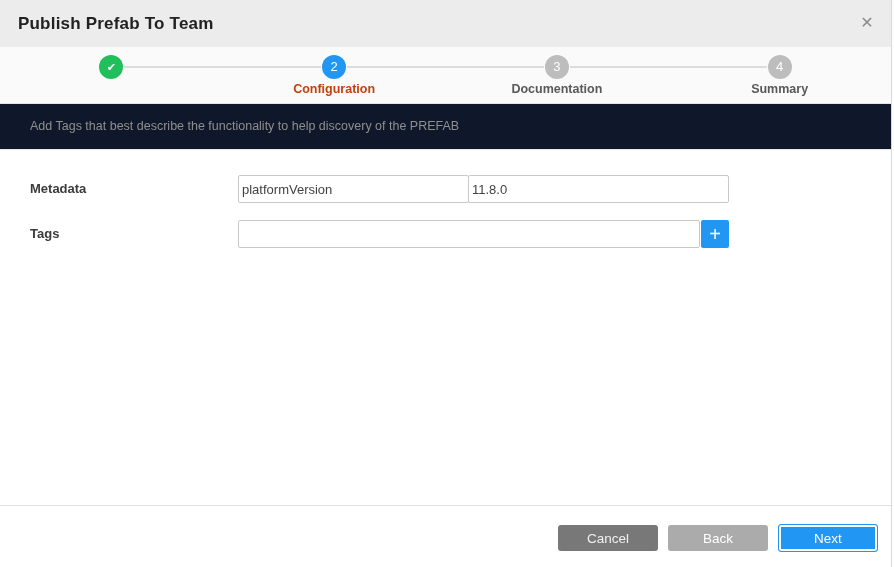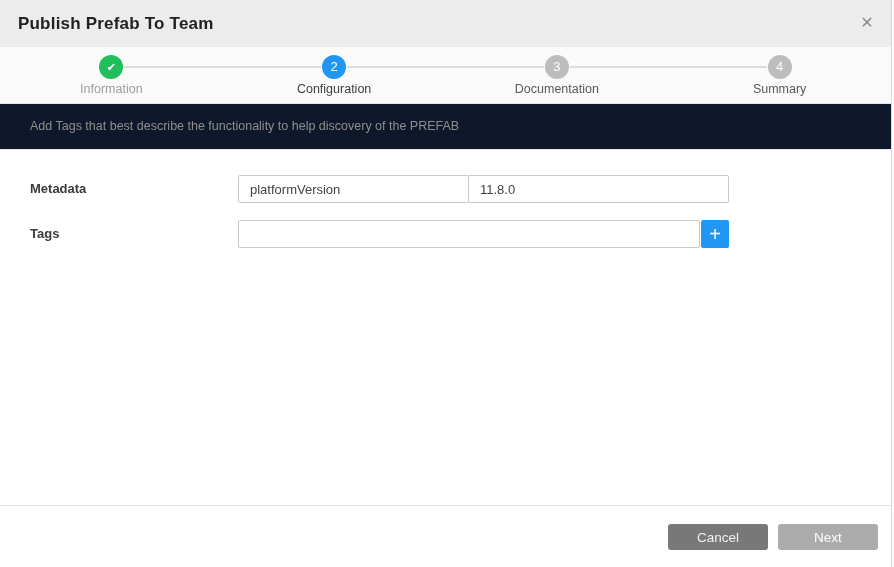--- a/index.html
+++ b/index.html
@@ -47,22 +47,22 @@
     position: relative; z-index: 1;
     width: 24px; height: 24px; border-radius: 50%;
     margin: 8px auto 3px auto;
     color: #fff; font-size: 13px; line-height: 24px; text-align: center;
   }
   .step-done    .step-circle { background: #21bf5b; font-size: 11px; font-weight: 700; }
   .step-active  .step-circle { background: #2196f3; }
   .step-pending .step-circle { background: #bdbdbd; }
   .step-label { font-size: 12.5px; color: #555; }
   .step-done    .step-label { color: #9e9e9e; }
-  .step-active  .step-label { color: #404040; }
-  .step-pending .step-label { color: #595959; }
+  .step-active  .step-label { color: #c2410c; font-weight: bold; }
+  .step-pending .step-label { color: #595959; font-weight: bold; }
 
   
   .description-bar {
     position: absolute; top: 104px; left: 0; right: 3px; height: 46px;
     background: #0f172a; border-bottom: 1px solid #e6e6e6;
     line-height: 45px; padding-left: 30px;
     font-size: 12.5px; color: #8f8f8f;
     white-space: nowrap; overflow: hidden;
   }
 
@@ -70,21 +70,21 @@
   .form-row { position: absolute; left: 0; right: 0; height: 28px; }
   .row-metadata { top: 175px; }
   .row-tags { top: 220px; }
   .form-label {
     position: absolute; left: 30px; top: 0; line-height: 28px;
     font-size: 13px; font-weight: 700; color: #3b3b3b;
   }
   .field-group { position: absolute; left: 238px; top: 0; display: flex; }
   .text-input {
     height: 28px; border: 1px solid #c9c9c9; border-radius: 2px;
-    background: #fff; padding: 0 11px; font-size: 13px; color: #424242;
+    background: #fff; padding: 0 3px; font-size: 13px; color: #424242;
     font-family: "Liberation Sans", "DejaVu Sans", sans-serif;
     outline: none;
   }
   .meta-key { width: 231px; }
   .meta-value { width: 261px; margin-left: -1px; }
   .tags-input { width: 462px; }
   .add-tag-btn {
     width: 28px; height: 28px; margin-left: 1px;
     background: #2196f3; border: none; border-radius: 2px;
     color: #ffffff; font-size: 20px; line-height: 26px; text-align: center;
@@ -125,21 +125,20 @@
 <div class="dialog">
 
   <div class="dialog-header">
     <div class="dialog-title">Publish Prefab To Team</div>
     <div class="close-btn">✕</div>
   </div>
 
   <div class="stepper">
     <div class="step step-done">
       <div class="step-circle">✔</div>
-      <div class="step-label">Information</div>
     </div>
     <div class="step step-active">
       <div class="step-circle">2</div>
       <div class="step-label">Configuration</div>
     </div>
     <div class="step step-pending">
       <div class="step-circle">3</div>
       <div class="step-label">Documentation</div>
     </div>
     <div class="step step-pending">
@@ -163,18 +162,19 @@
     <div class="field-group">
       <input type="text" class="text-input tags-input" value="" style="">
       <button class="add-tag-btn">+</button>
     </div>
   </div>
 
   <div class="footer-divider"></div>
 
   <div class="footer-actions">
     <button class="btn btn-cancel">Cancel</button>
-    <button class="btn btn-back">Next</button>
+    <button class="btn btn-back">Back</button>
+    <button class="btn btn-next">Next</button>
   </div>
 
   <div class="edge-strip"></div>
 
 </div>
 
 </body></html>

